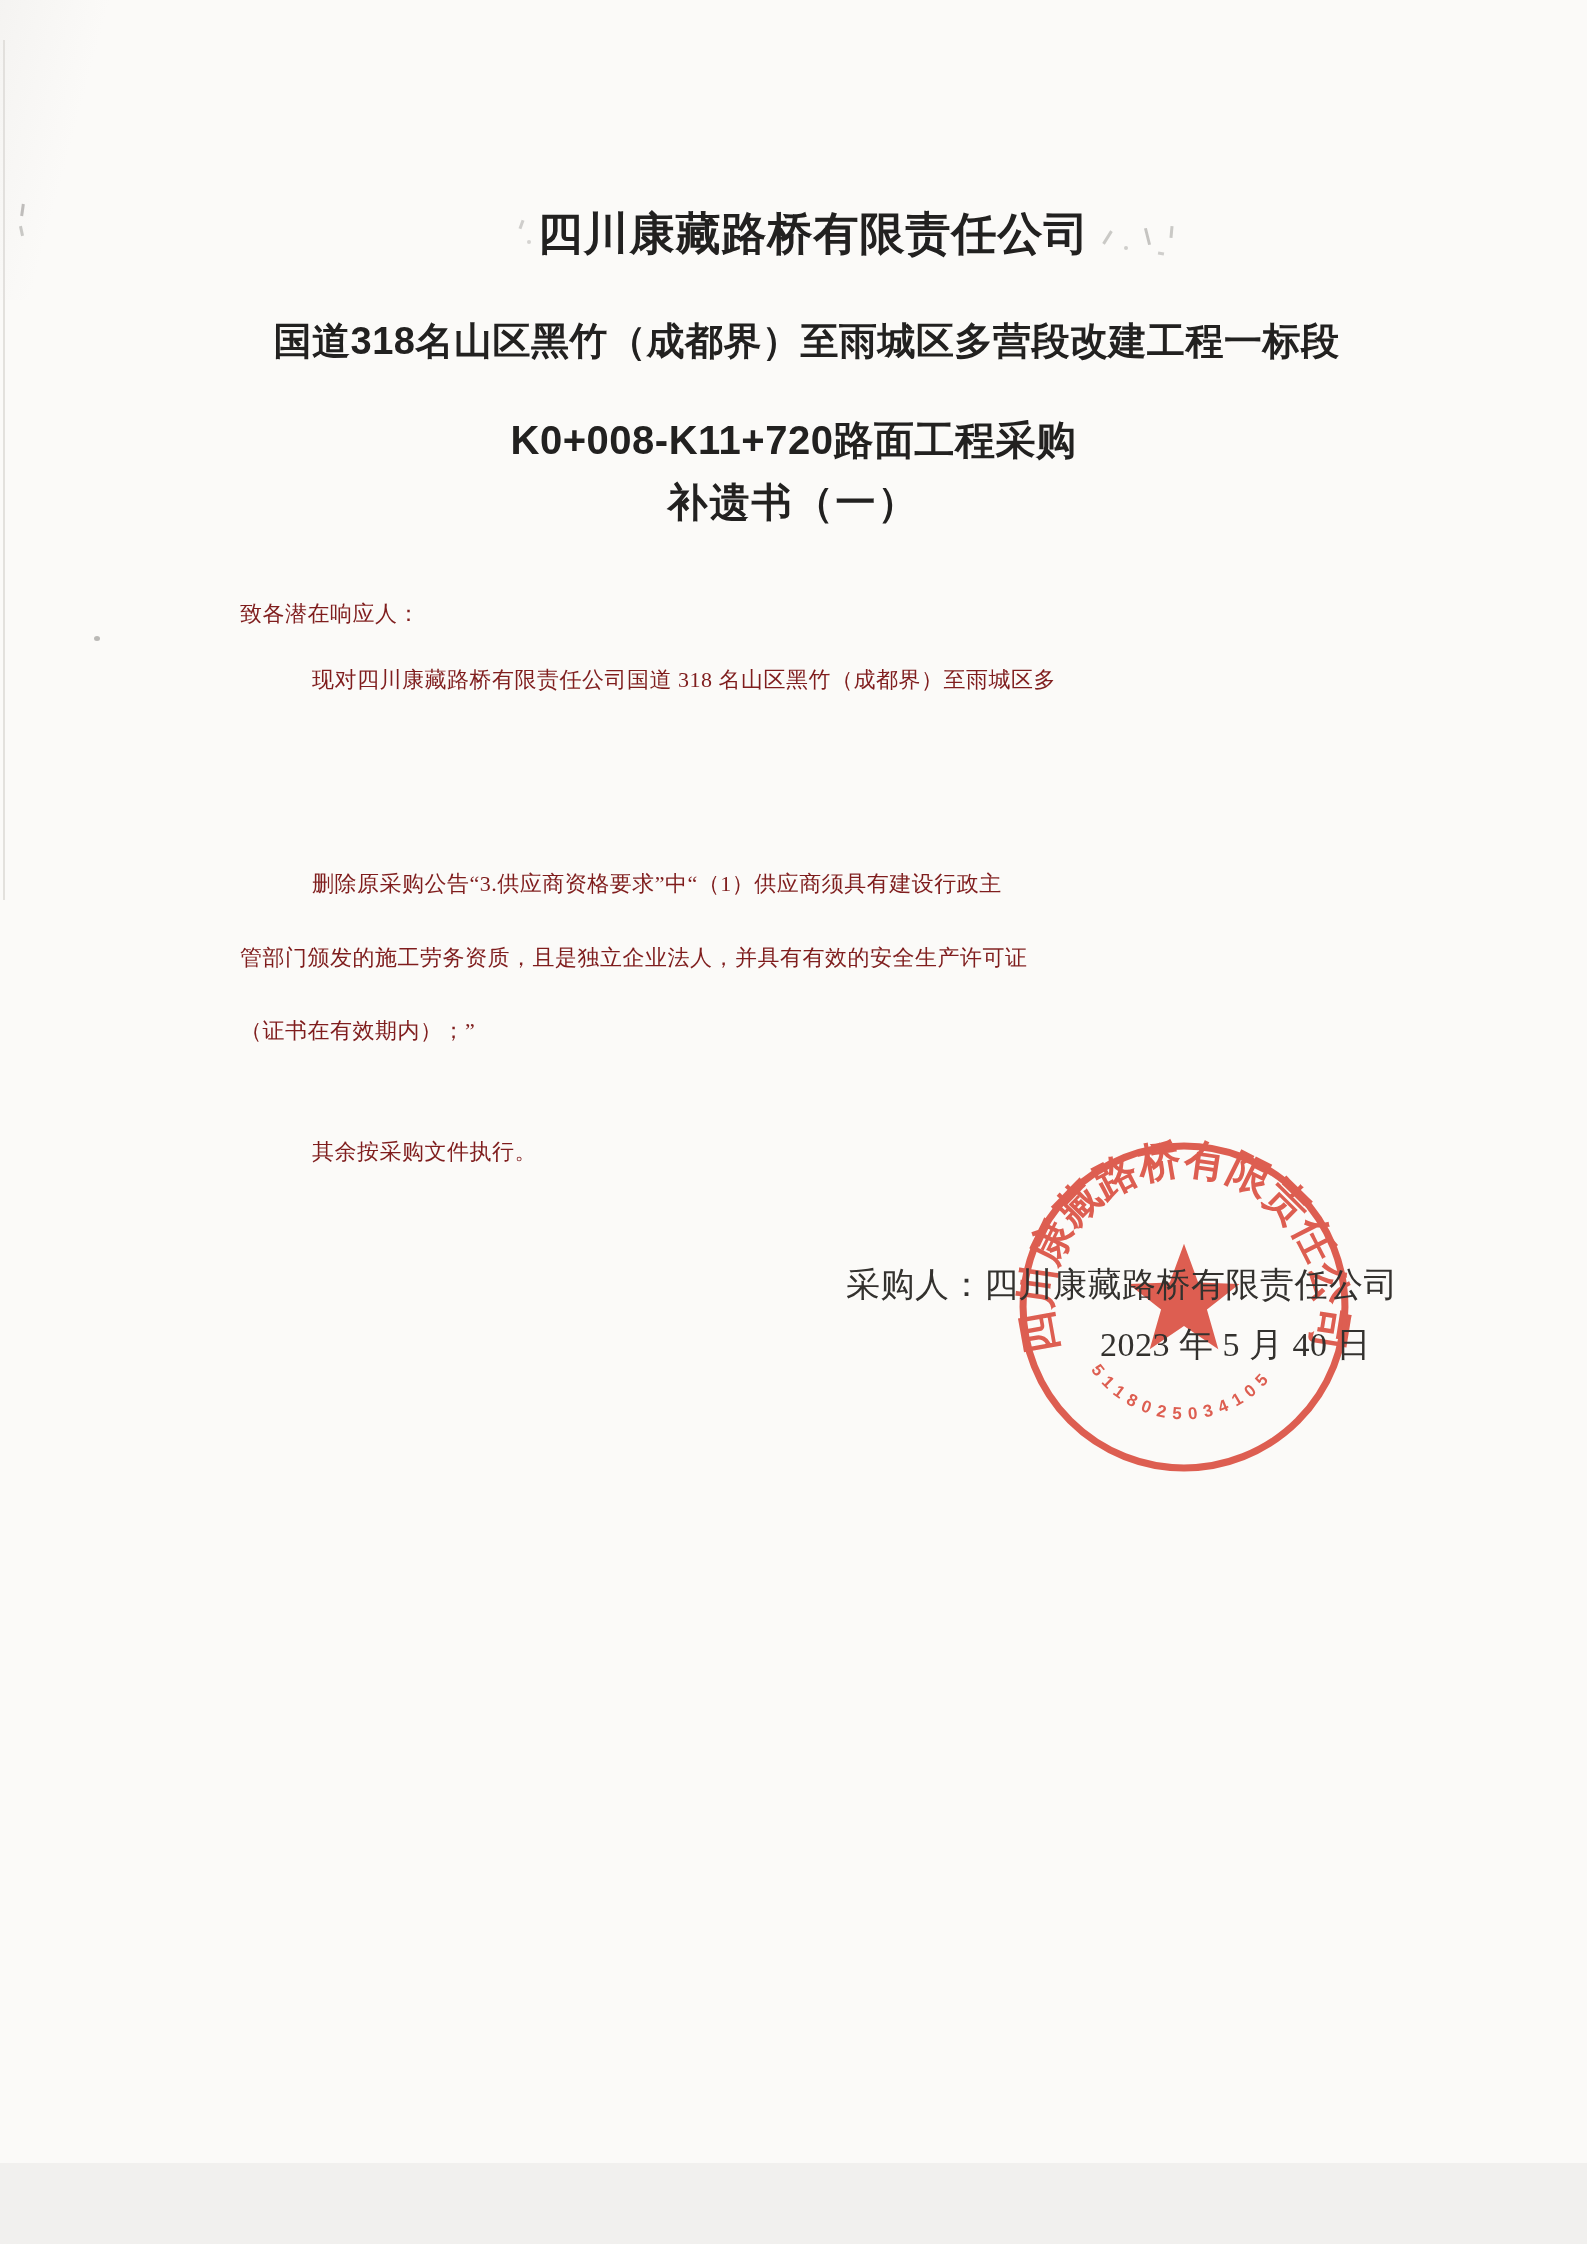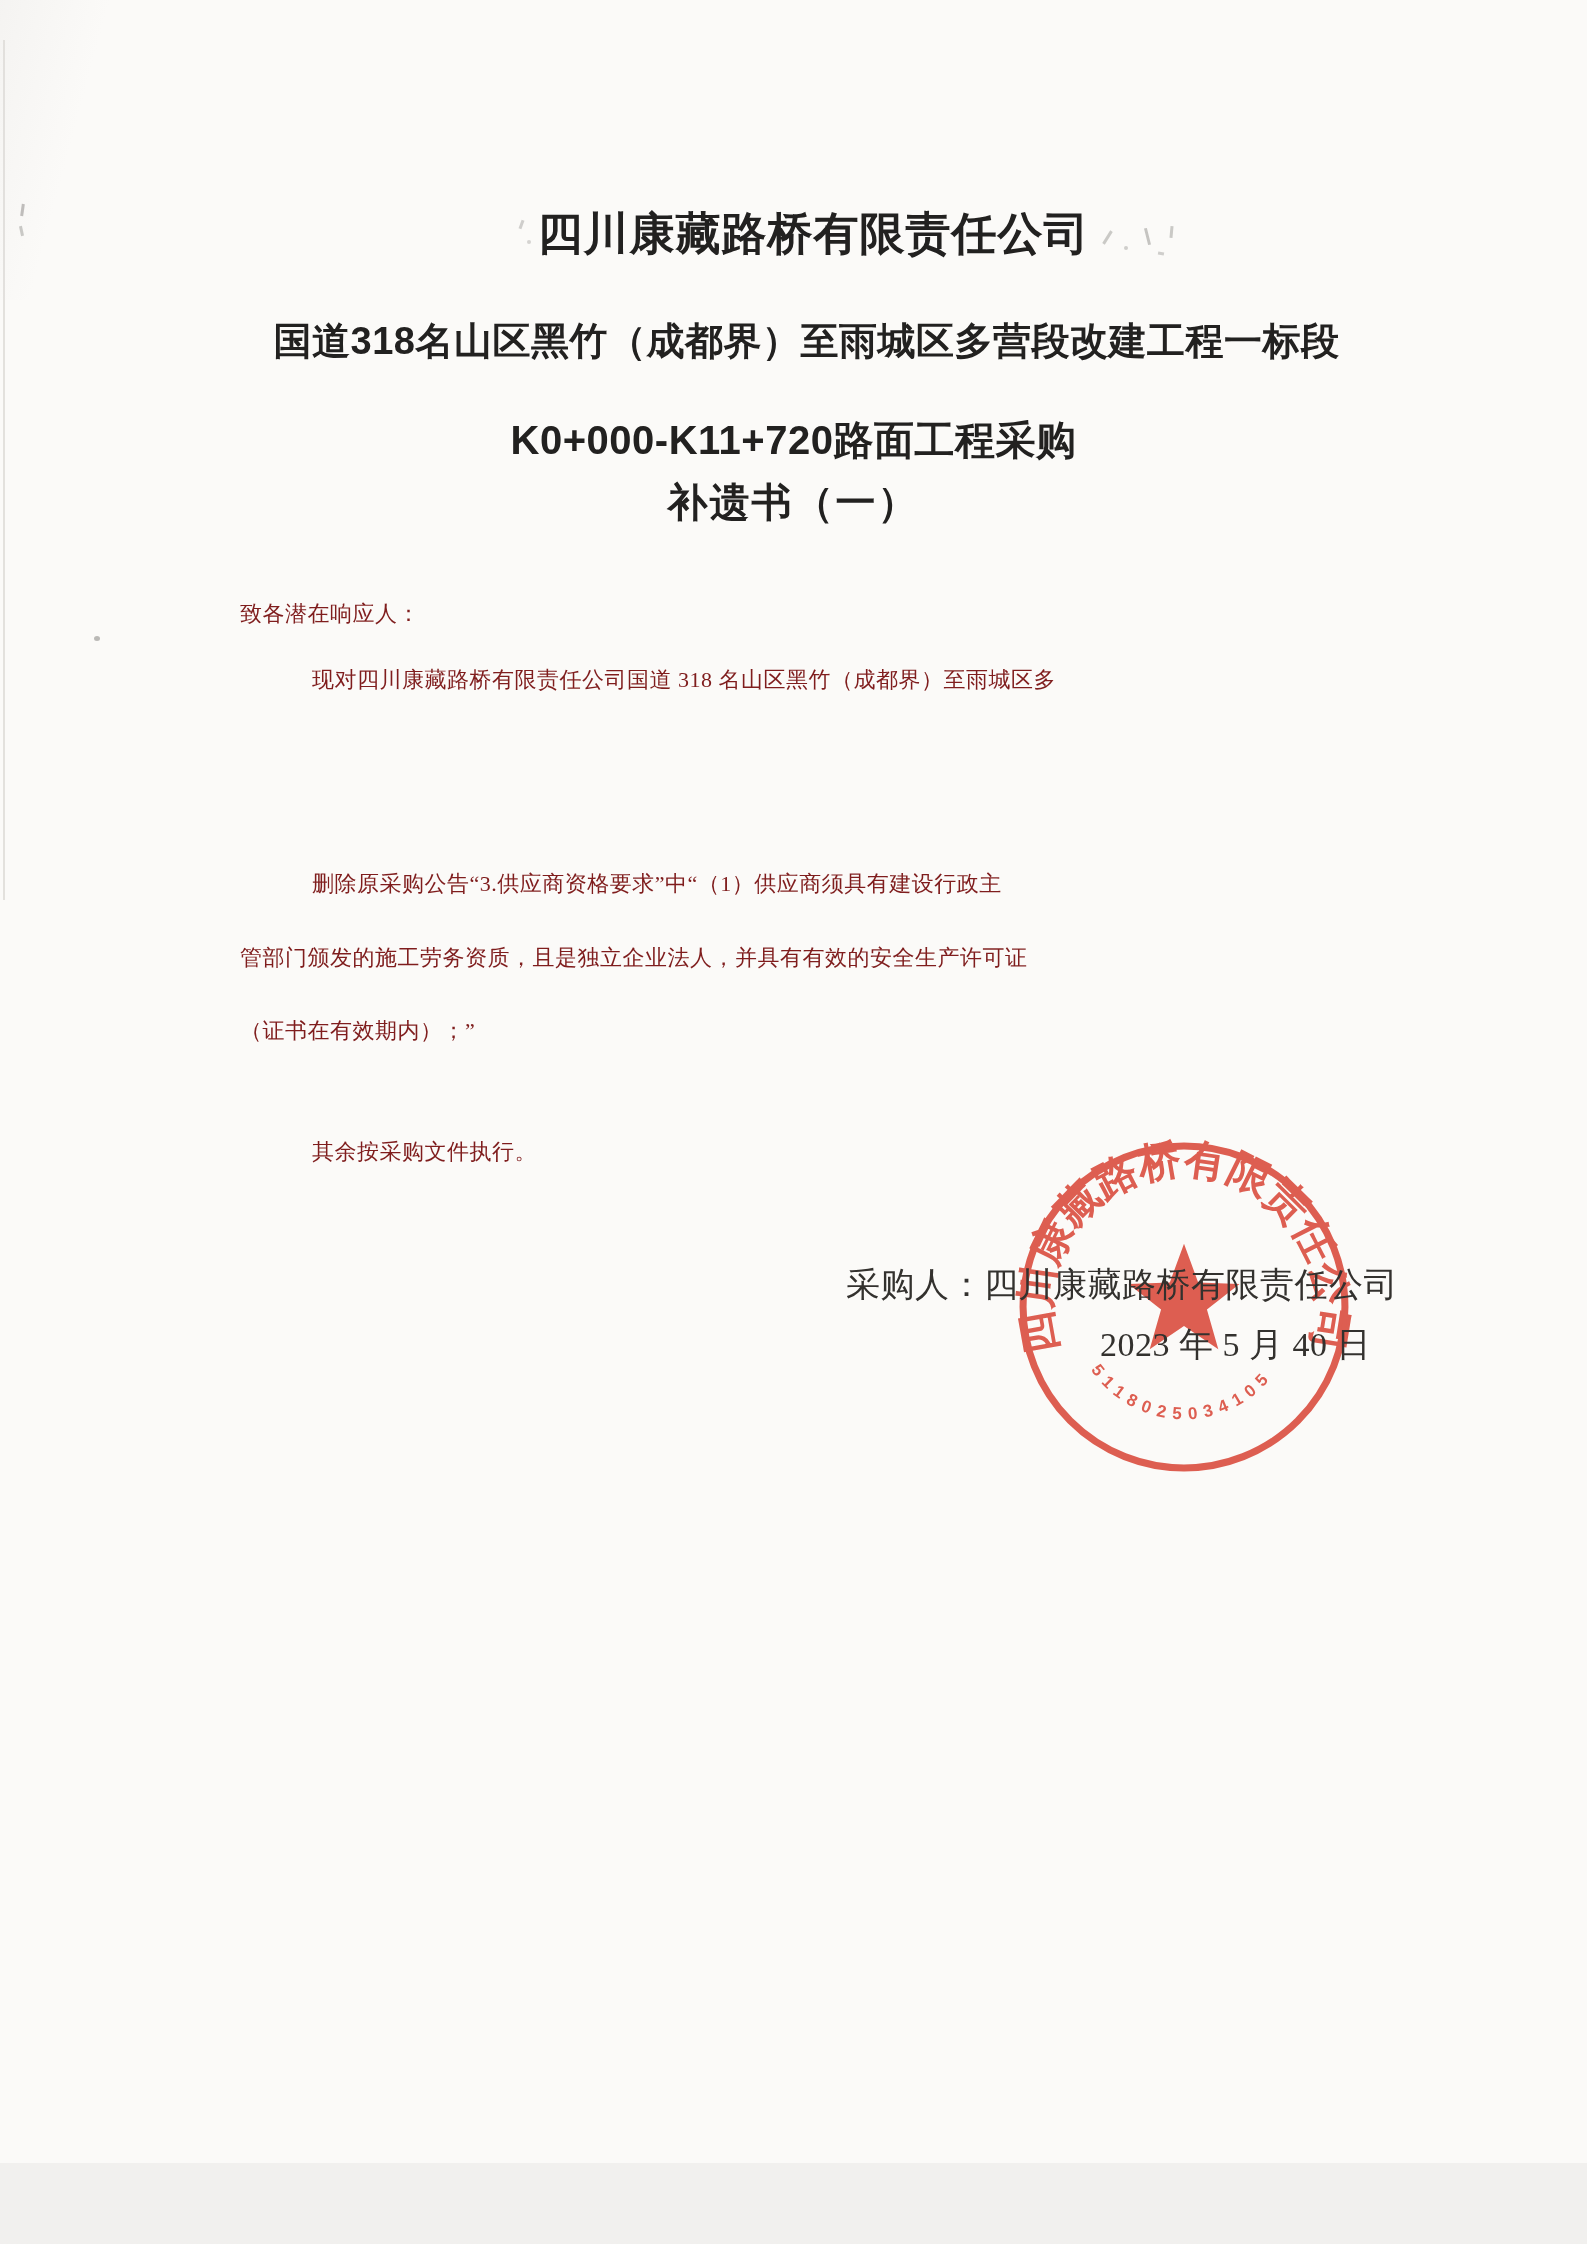--- a/index.html
+++ b/index.html
@@ -80,21 +80,21 @@
   <div class="mark m-title-l2"></div>
   <div class="mark m-title-r1"></div>
   <div class="mark m-title-r2"></div>
   <div class="mark m-title-r3"></div>
   <div class="mark m-title-r4"></div>
   <div class="mark m-title-r5"></div>
   <div class="mark m-speck"></div>
 
   <div class="h-line h1">四川康藏路桥有限责任公司</div>
   <div class="h-line h2">国道318名山区黑竹（成都界）至雨城区多营段改建工程一标段</div>
-  <div class="h-line h3">K0+000-K11+720路面工程采购</div>
+  <div class="h-line h3">K0+008-K11+720路面工程采购</div>
   <div class="h-line h4">补遗书（一）</div>
 
   <div class="b-line" style="top:600px;">致各潜在响应人：</div>
 
   <div class="b-line indent" style="top:666px;">现对四川康藏路桥有限责任公司国道 318 名山区黑竹（成都界）至雨城区多</div>
 
   <div class="b-line indent" style="top:870px;">删除原采购公告“3.供应商资格要求”中“（1）供应商须具有建设行政主</div>
   <div class="b-line" style="top:944px;">管部门颁发的施工劳务资质，且是独立企业法人，并具有有效的安全生产许可证</div>
   <div class="b-line" style="top:1017px;">（证书在有效期内）；”</div>
 

